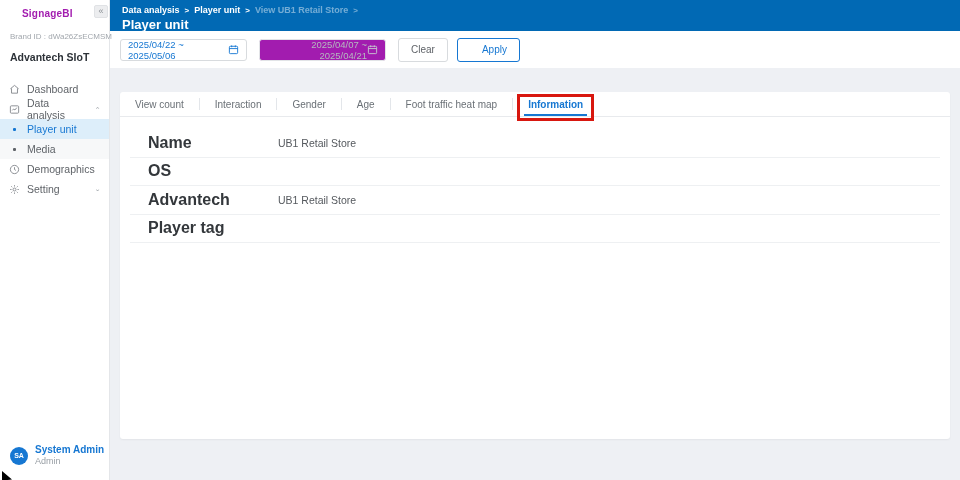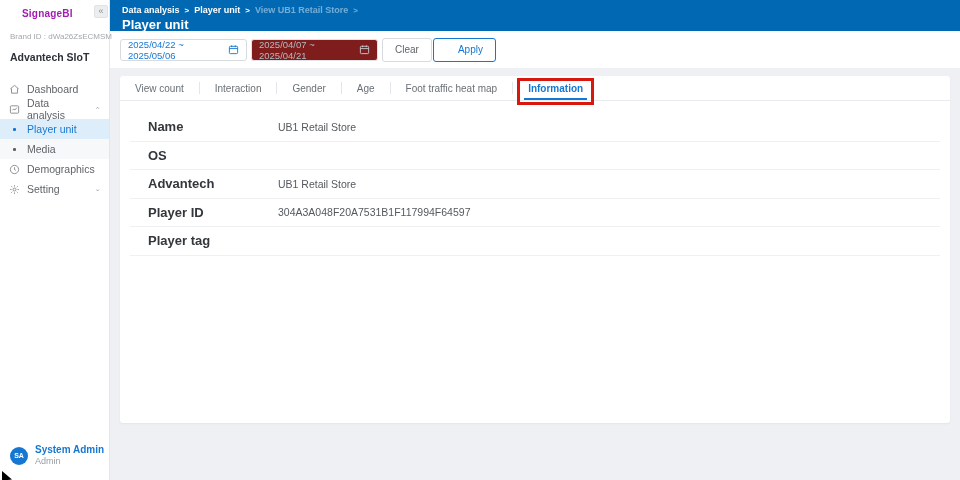--- a/index.html
+++ b/index.html
@@ -36,40 +36,40 @@
 
   
   #main{position:absolute;left:110px;right:0;top:0;bottom:0;}
   #header{height:31px;background:var(--header-blue);padding:5px 12px 0;}
   .breadcrumb{display:flex;gap:5px;font-size:9px;font-weight:bold;color:#fff;align-items:center;}
   .crumb{white-space:nowrap;cursor:pointer;}
   .crumb-sep{font-size:8px;}
   .crumb.muted,.crumb-sep.muted{color:rgba(255,255,255,.45);cursor:default;}
   .page-title{font-size:13px;font-weight:bold;color:#fff;margin-top:2px;}
 
-  #filterbar{height:37px;background:#fff;display:flex;align-items:center;padding-left:10px;gap:4px;}
+  #filterbar{height:37px;background:#fff;display:flex;align-items:center;padding-left:10px;gap:12px;}
   .date-input{height:22px;width:127px;border:1px solid #d8dbde;border-radius:3px;background:#fff;display:flex;align-items:center;justify-content:space-between;padding:0 7px;font-size:9.5px;color:var(--accent-blue);cursor:pointer;}
   .date-input .cal{color:var(--accent-blue);display:flex;}
-  .date-input.disabled{background:#7f1d1d;color:#b4b9bf;border-color:#e2e4e7;cursor:default;}
+  .date-input.disabled{background:#a21caf;color:#b4b9bf;border-color:#e2e4e7;cursor:default;text-align:right;}
   .date-input.disabled .cal{color:#c7cbd0;}
   .btn{height:24px;padding:0 12px;border-radius:3px;background:#fff;font-size:10px;display:flex;align-items:center;cursor:pointer;}
   .btn-clear{border:1px solid #d8dbde;color:#5f6368;}
   .btn-apply{border:1px solid var(--accent-blue);color:var(--accent-blue);margin-left:-3px;padding-left:24px;}
 
   #content{position:absolute;top:68px;left:0;right:0;bottom:0;background:var(--content-bg);}
-  #card{position:absolute;left:10px;right:10px;top:8px;height:347px;background:#fff;border-radius:3px;box-shadow:0 1px 2px rgba(0,0,0,.05);}
+  #card{position:absolute;left:10px;right:10px;top:24px;height:347px;background:#fff;border-radius:3px;box-shadow:0 1px 2px rgba(0,0,0,.05);}
   .tabs{display:flex;align-items:center;height:25px;border-bottom:1px solid #e8eaed;}
   .tab{height:100%;display:flex;align-items:center;padding:0 15px;font-size:10px;color:#6a7076;position:relative;cursor:pointer;white-space:nowrap;}
   .tab-sep{width:1px;height:12px;background:#e3e6ea;}
   .tab.active{color:var(--accent-blue);font-weight:bold;}
   .tab.active::after{content:'';position:absolute;left:11px;right:11px;bottom:0;height:2px;background:var(--accent-blue);}
   .red-box{position:absolute;left:4px;right:4px;top:2px;bottom:-5px;border:3px solid var(--annotation-red);pointer-events:none;z-index:5;}
   .fields{margin:12px 10px 0;}
   .field-row{height:28.5px;display:flex;align-items:center;border-bottom:1px solid #eef0f2;}
-  .field-label{width:148px;padding-left:18px;font-size:13px;font-weight:bold;color:#33373b;flex:none;}
+  .field-label{width:148px;padding-left:18px;font-size:16px;font-weight:bold;color:#33373b;flex:none;}
   .field-value{font-size:10.5px;color:#55595e;}
 
   .cursor-artifact{position:absolute;left:2px;bottom:-5px;z-index:9;}
 </style>
 </head>
 <body>
 
 <div id="sidebar">
   <div class="logo-row">
     <div class="logo">SignageBI</div>
@@ -202,24 +202,20 @@
         </div>
         <div class="field-row">
           <div class="field-label">OS</div>
           <div class="field-value"></div>
         </div>
         <div class="field-row">
           <div class="field-label">Advantech</div>
           <div class="field-value">UB1 Retail Store</div>
         </div>
         <div class="field-row">
-          <div class="field-label">Player ID</div>
-          <div class="field-value">304A3A048F20A7531B1F117994F64597</div>
-        </div>
-        <div class="field-row">
           <div class="field-label">Player tag</div>
           <div class="field-value"></div>
         </div>
       </div>
     </div>
   </div>
 </div>
 
 <svg class="cursor-artifact" width="12" height="14" viewBox="0 0 12 14">
   <polygon points="0,0 0,13 3.5,9.8 6,14 8,13 5.6,8.9 10,8.6" fill="#000"></polygon>

